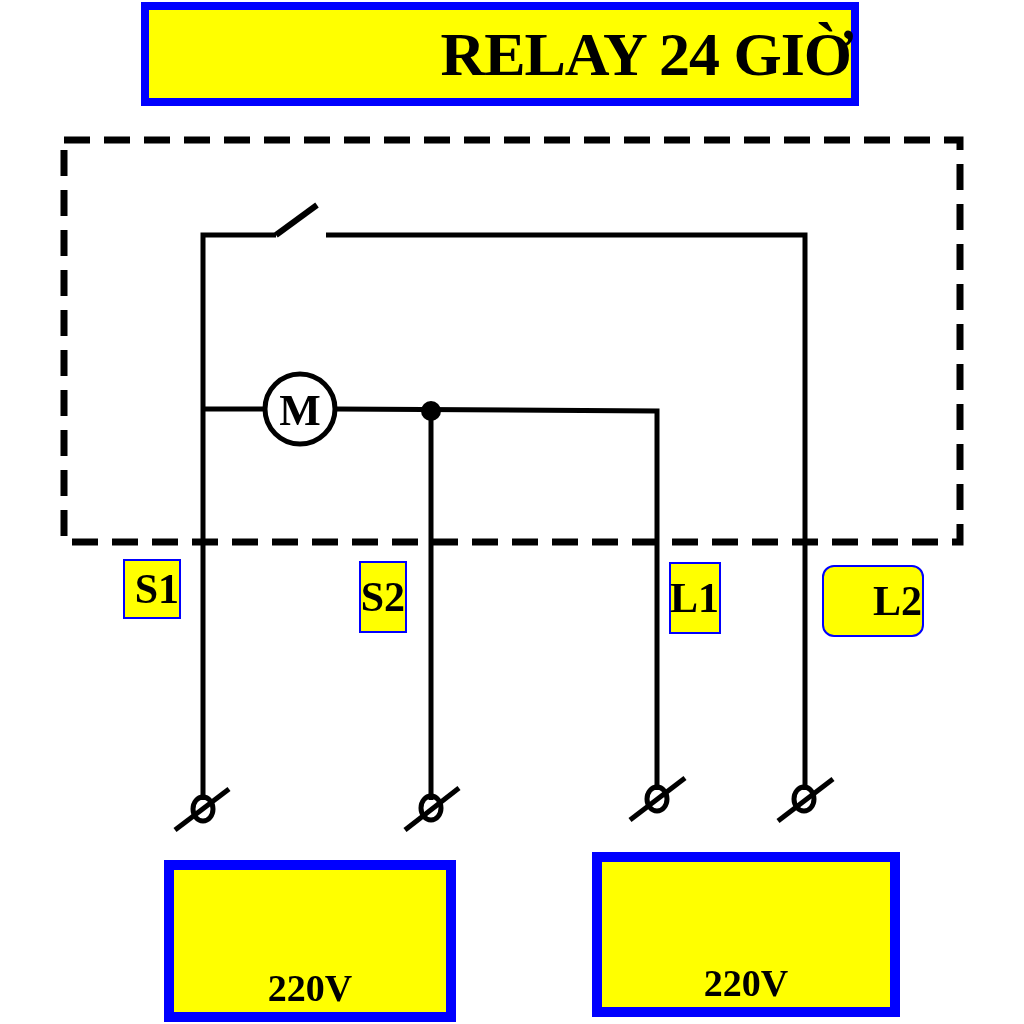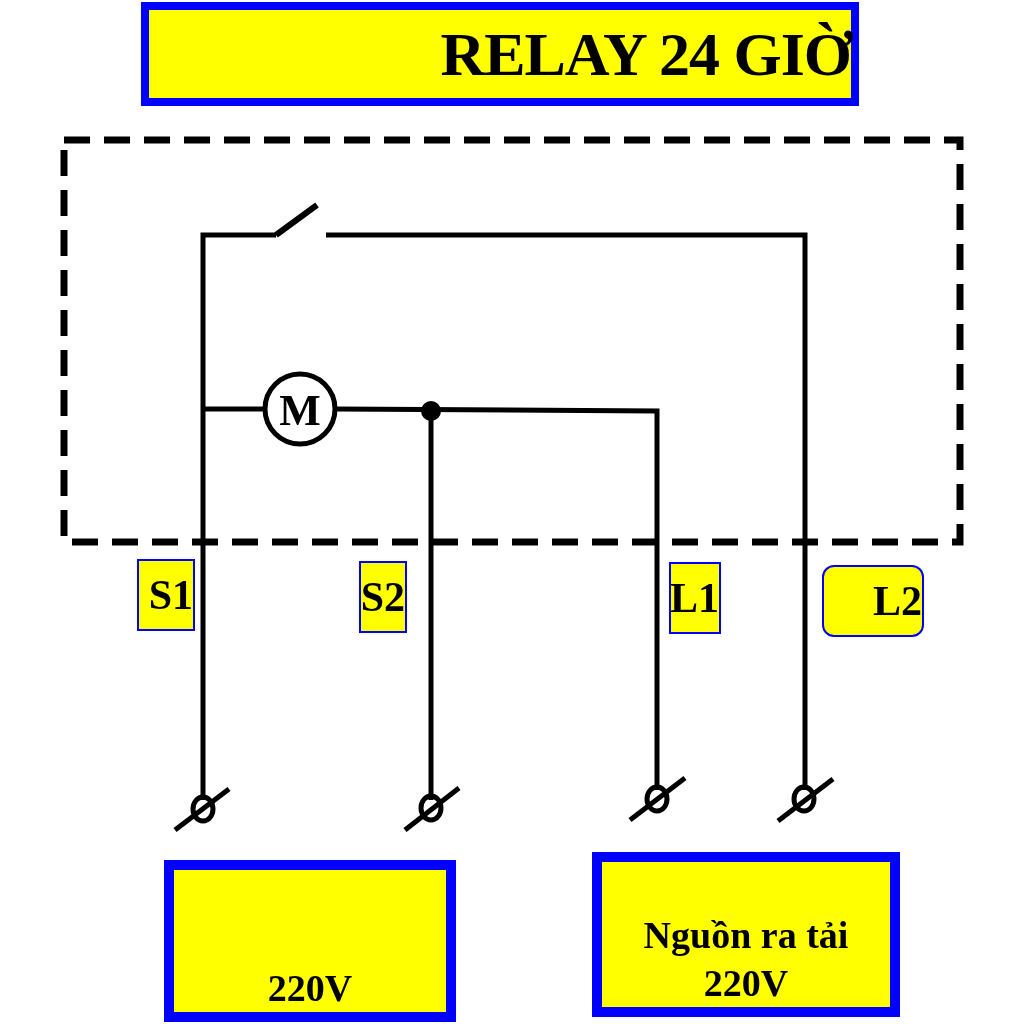--- a/index.html
+++ b/index.html
@@ -5,21 +5,21 @@
     html, body { margin: 0; padding: 0; background: #ffffff; }
     body { width: 1024px; height: 1024px; position: relative; overflow: hidden; font-family: "Liberation Serif", serif; }
     .box {
       position: absolute; box-sizing: border-box;
       background: #ffff00; border-style: solid; border-color: #0000ff;
       display: flex; align-items: center; justify-content: flex-end;
       text-align: center; color: #000; font-weight: bold;
     }
     #title-box { left: 141px; top: 2px; width: 718px; height: 104px; border-width: 8px; font-size: 62px; letter-spacing: -1px; }
     .term-label { border-width: 2px; font-size: 42px; line-height: 1; }
-    #lbl-s1 { left: 137px; top: 559px; width: 58px; height: 72px; }
+    #lbl-s1 { left: 123px; top: 559px; width: 58px; height: 60px; }
     #lbl-s2 { left: 359px; top: 561px; width: 48px; height: 72px; }
     #lbl-l1 { left: 669px; top: 562px; width: 52px; height: 72px; }
     #lbl-l2 { left: 822px; top: 565px; width: 102px; height: 72px; border-radius: 12px; }
     .src-box { border-width: 10px; font-size: 38px; line-height: 1.25; flex-direction: column; }
     #src-in { left: 164px; top: 860px; width: 292px; height: 162px; }
     #src-out { left: 592px; top: 852px; width: 308px; height: 165px; }
     svg#diagram { position: absolute; left: 0; top: 0; }
   </style>
 </head>
 <body>
@@ -71,15 +71,14 @@
   <span>L1</span>
 </div>
 <div id="lbl-l2" class="box term-label">
   <span>L2</span>
 </div>
 
 <div id="src-in" class="box src-box">
   <span>220V</span>
 </div>
 <div id="src-out" class="box src-box">
-  <span>Nguồn ra tải</span>
   <span>220V</span>
 </div>
 
 </body></html>

